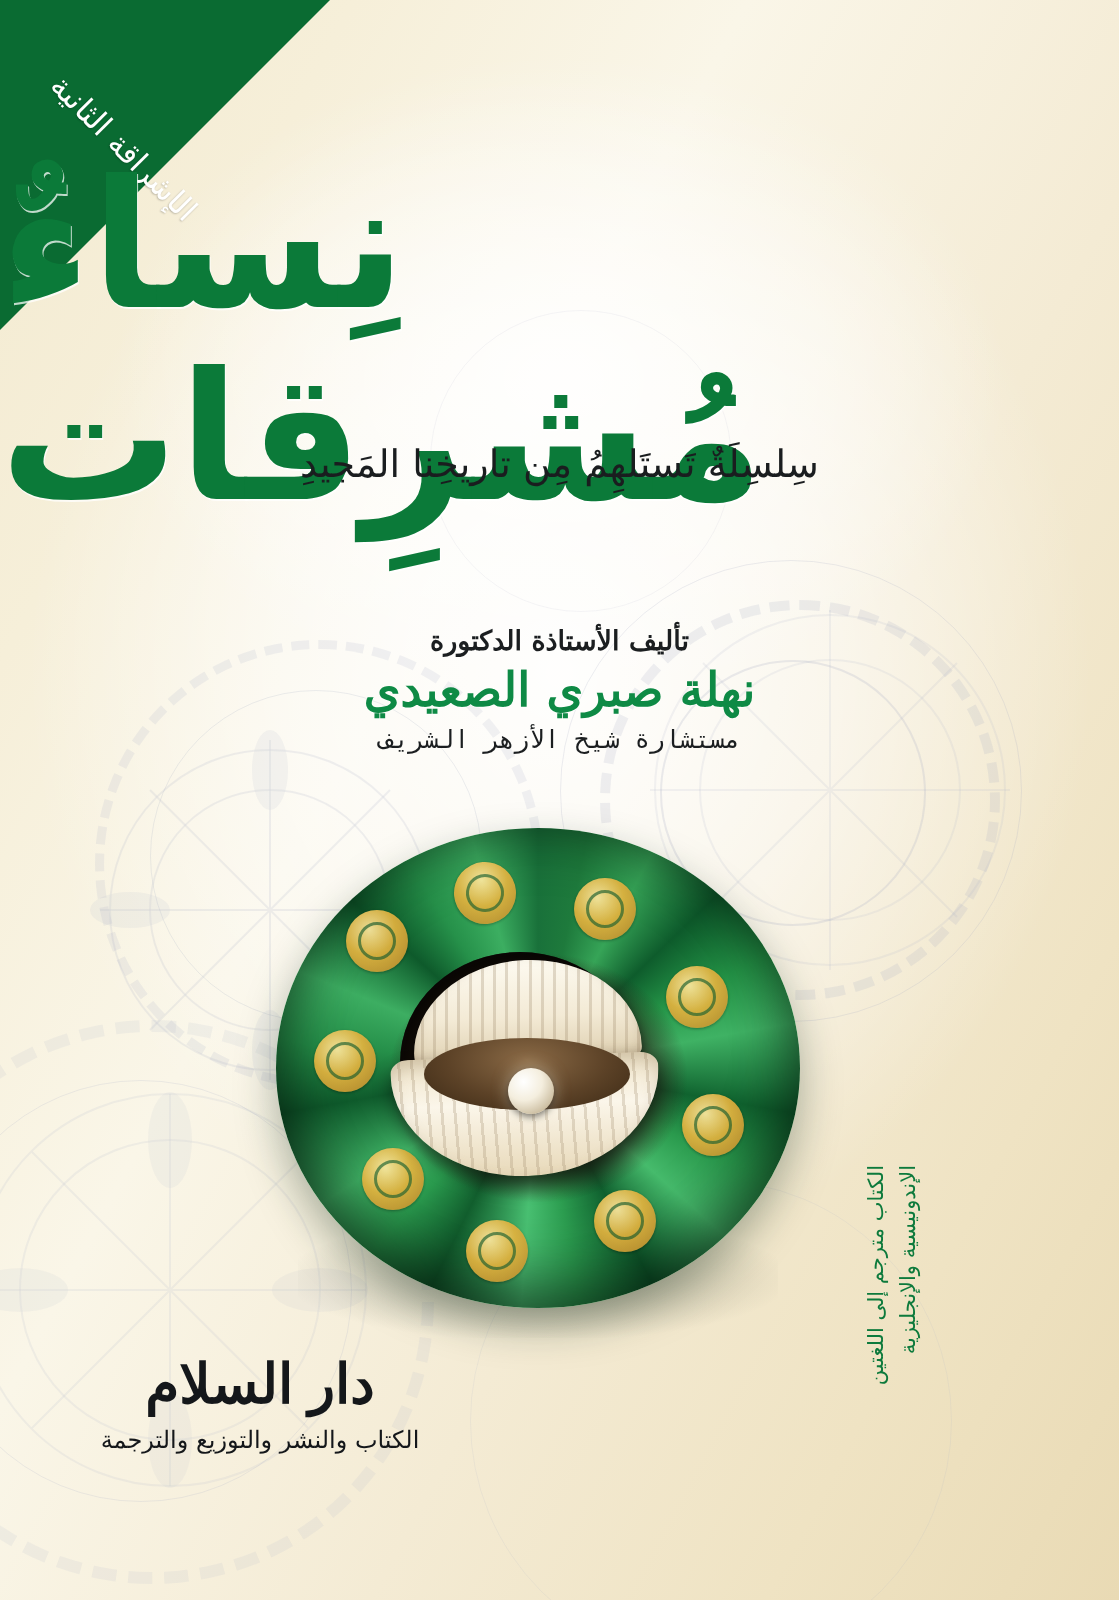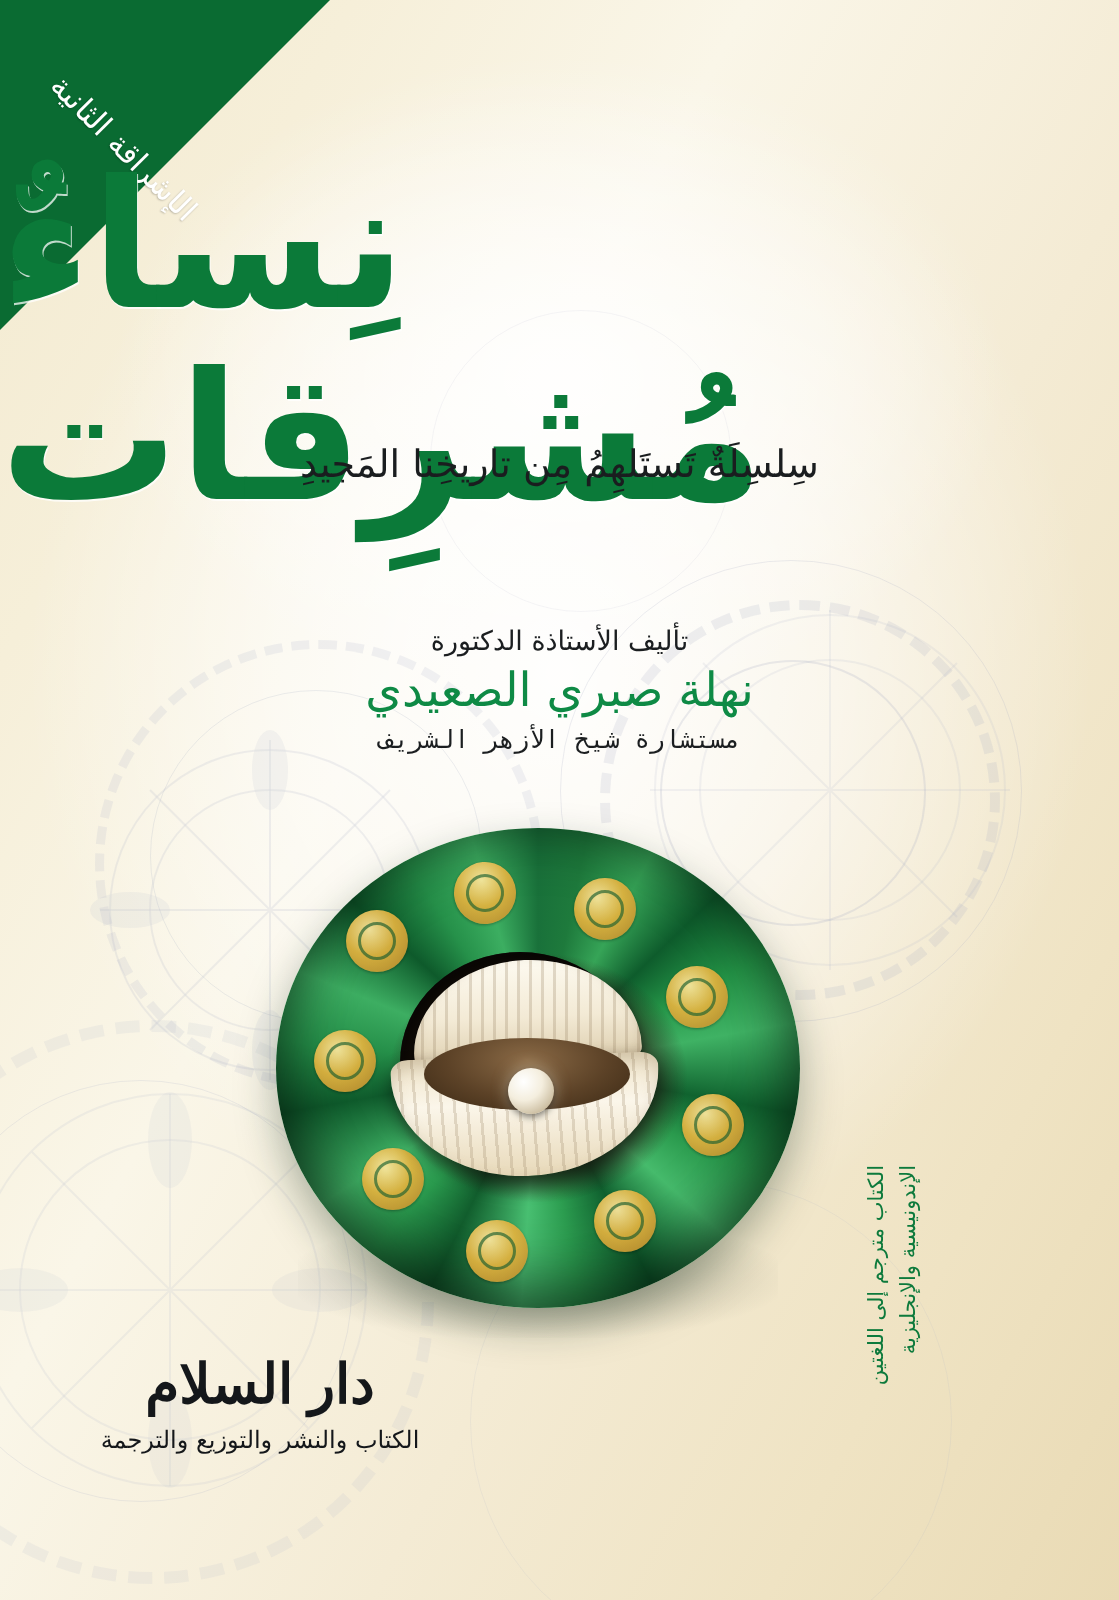--- a/index.html
+++ b/index.html
@@ -110,25 +110,26 @@
     left: 0; right: 0;
     top: 625px;
     text-align: center;
     direction: rtl;
   }
   .author-prefix {
     color: #1b1e20;
     font-size: 27px;
     font-family: "DejaVu Serif", serif;
     margin-bottom: 6px;
+    font-weight: bold;
   }
   .author-name {
     color: #0e8a45;
     font-size: 47px;
-    font-weight: normal;
+    font-weight: bold;
     font-family: "DejaVu Serif", serif;
     letter-spacing: 1px;
     text-shadow: 0 1px 0 rgba(255,255,255,0.6);
     margin-bottom: 8px;
   }
   .author-role {
     color: #1b1e20;
     font-size: 25px;
     font-family: Liberation Mono, monospace;
   }

